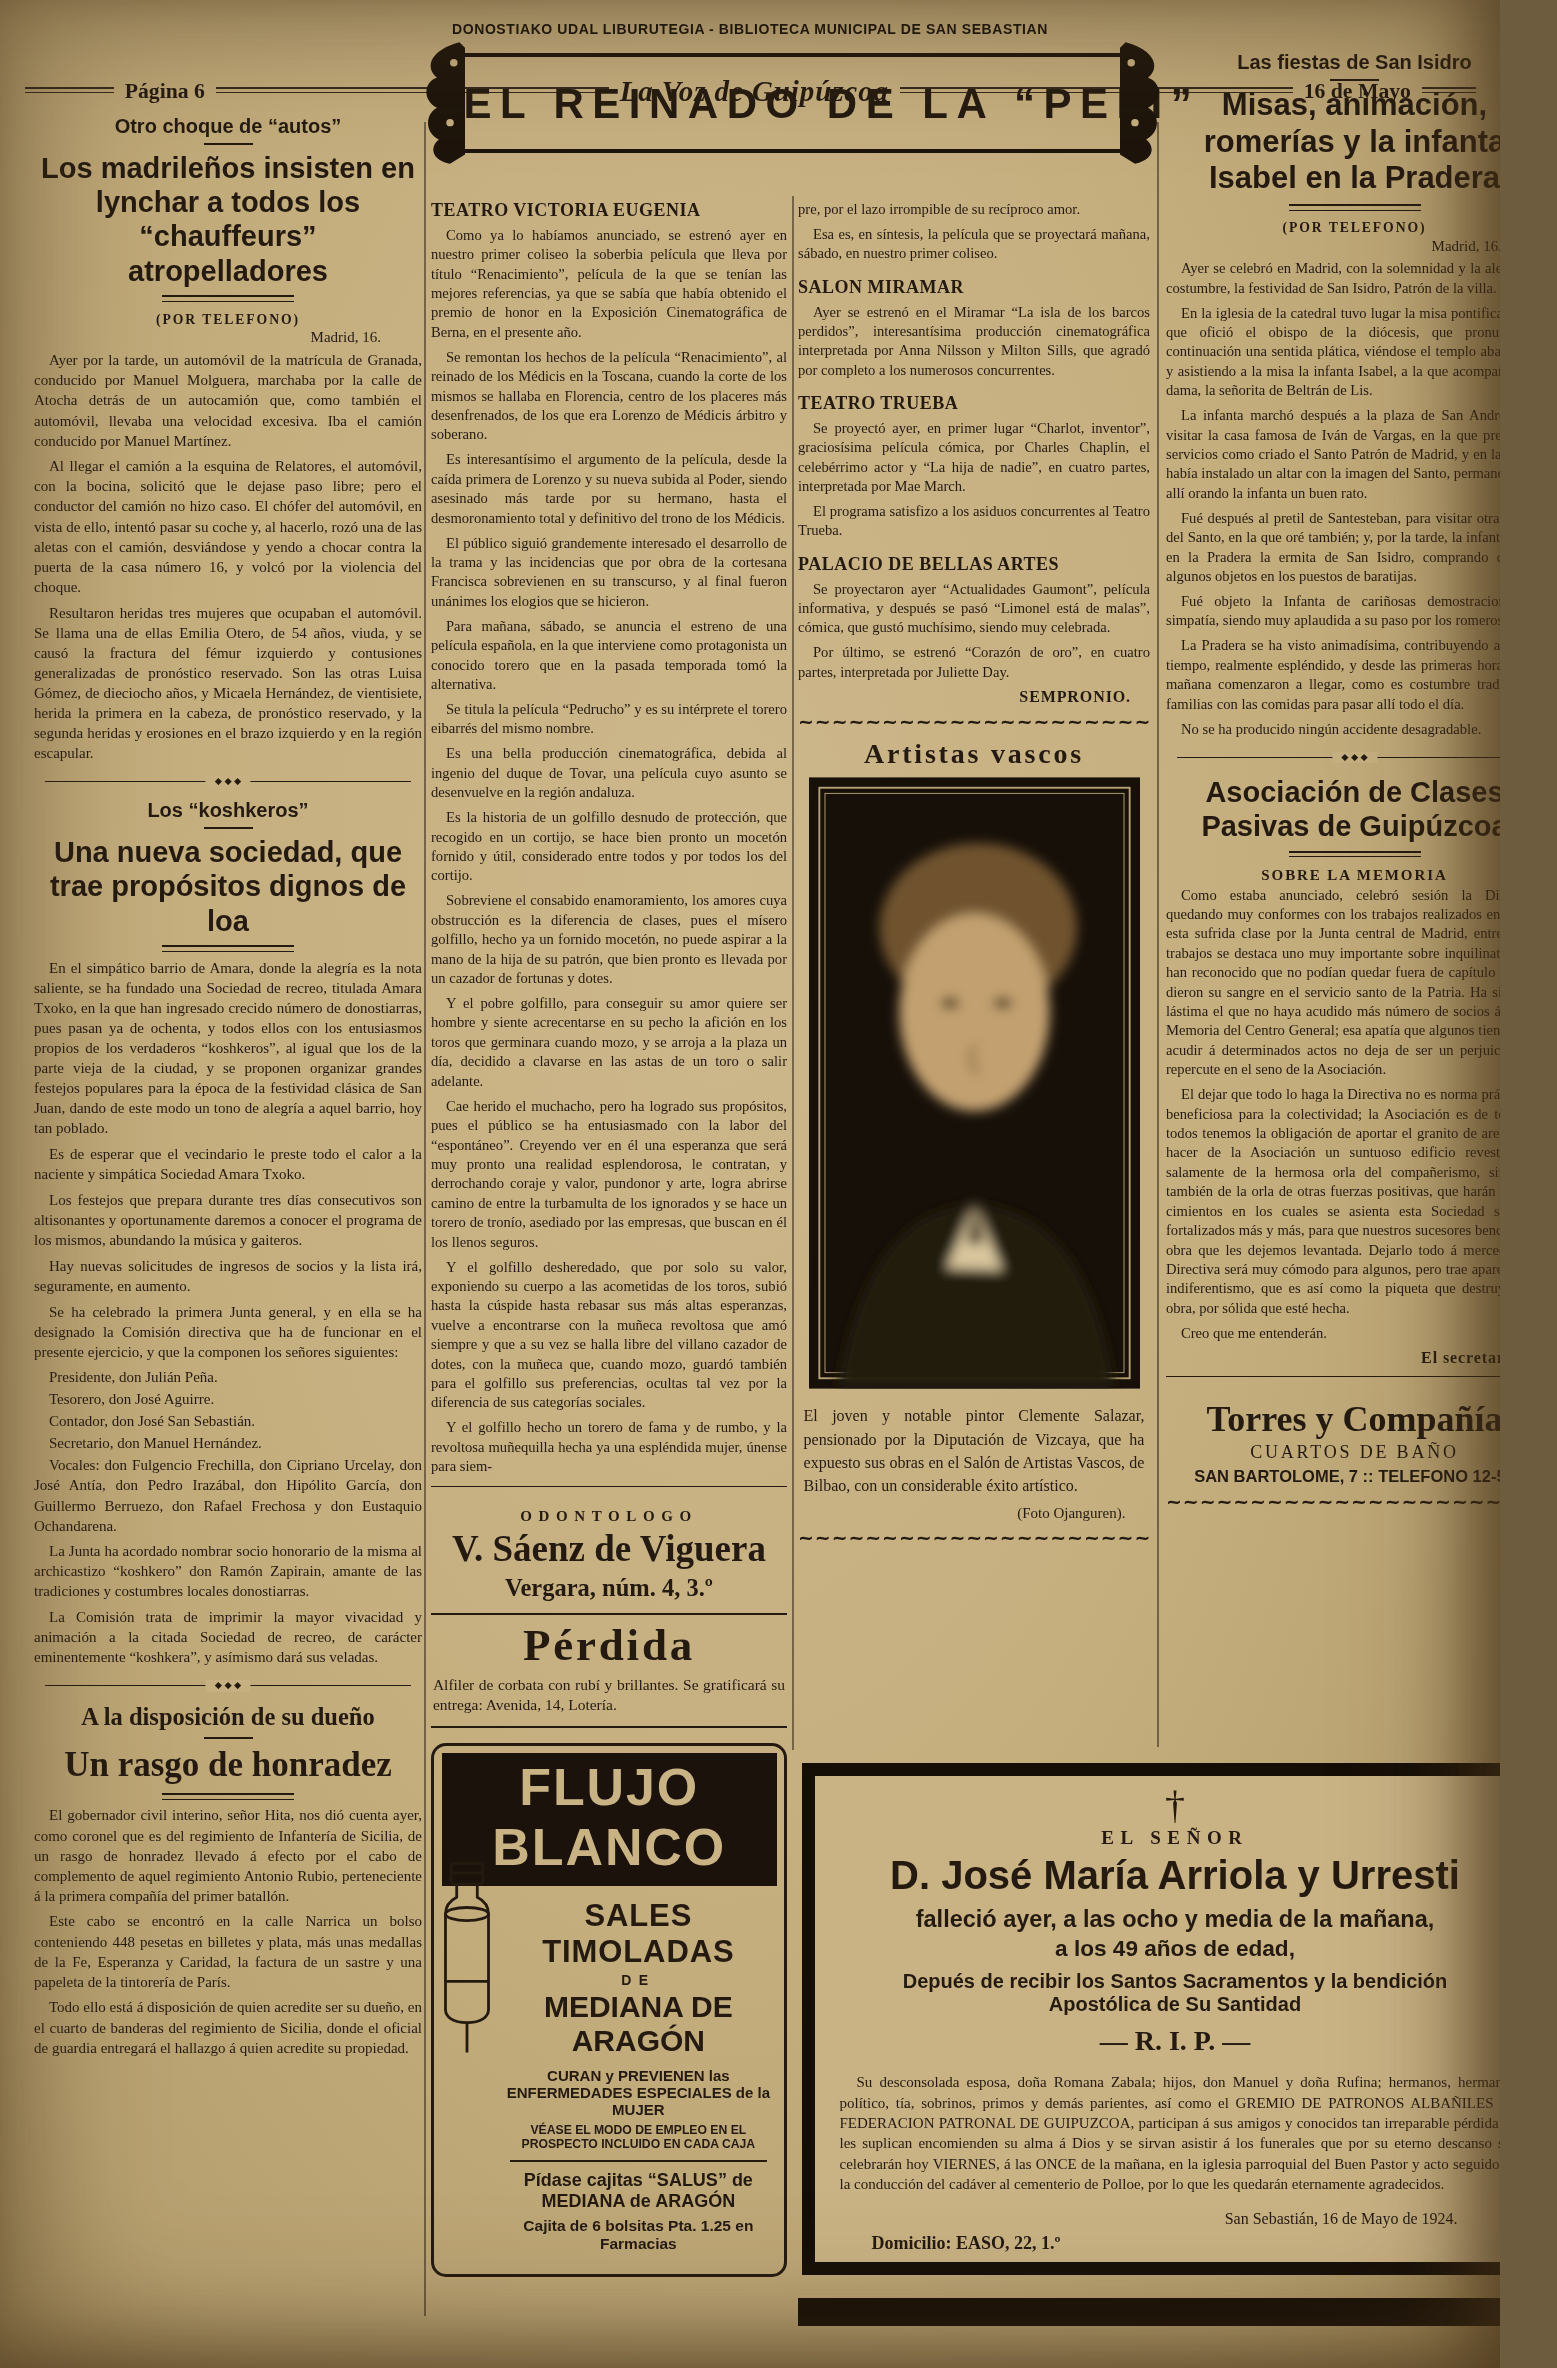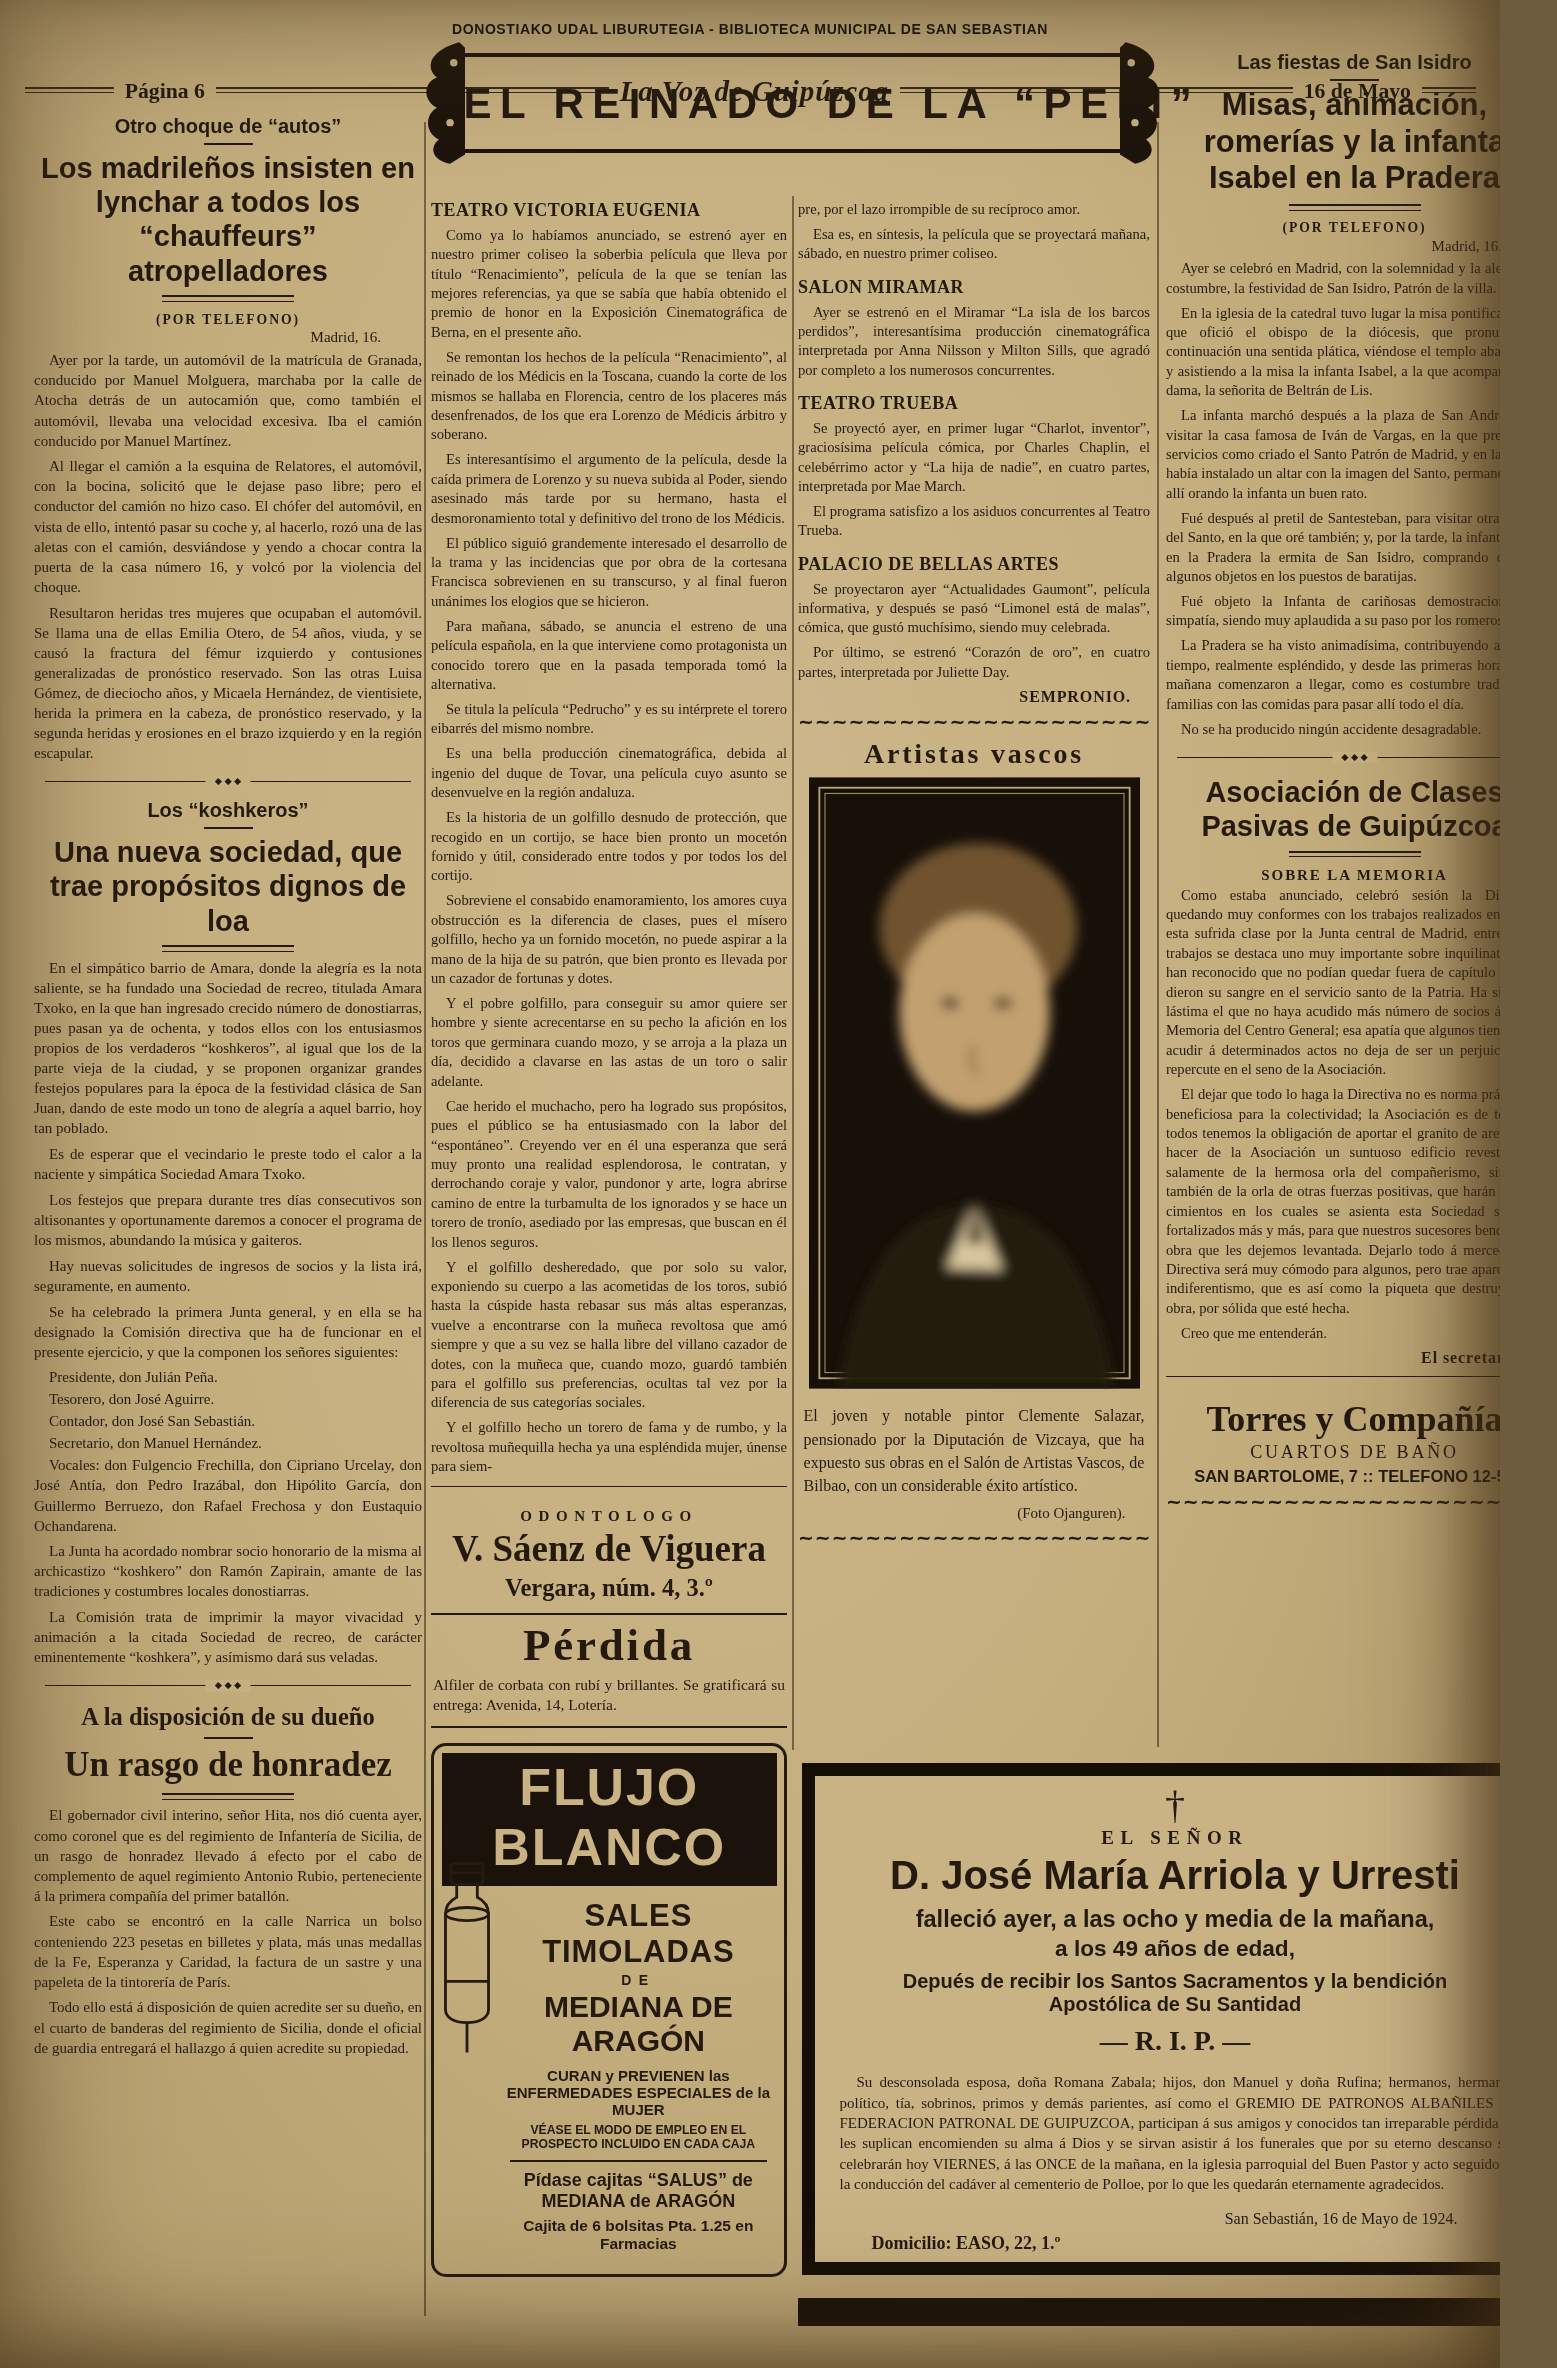--- a/index.html
+++ b/index.html
@@ -161,21 +161,21 @@
     </section>
 
     <div class="orn"></div>
 
     <section>
       <div class="kicker" style="font-size:24.5px">A la disposición de su dueño</div>
       <div class="rule-xs"></div>
       <h1 class="headline h-serif">Un rasgo de honradez</h1>
       <div class="rule-sm"></div>
       <p class="bp">El gobernador civil interino, señor Hita, nos dió cuenta ayer, como coronel que es del regimiento de Infantería de Sicilia, de un rasgo de honradez llevado á efecto por el cabo de complemento de aquel regimiento Antonio Rubio, perteneciente á la primera compañía del primer batallón.</p>
-      <p class="bp">Este cabo se encontró en la calle Narrica un bolso conteniendo 223 pesetas en billetes y plata, más unas medallas de la Fe, Esperanza y Caridad, la factura de un sastre y una papeleta de la tintorería de París.</p>
+      <p class="bp">Este cabo se encontró en la calle Narrica un bolso conteniendo 448 pesetas en billetes y plata, más unas medallas de la Fe, Esperanza y Caridad, la factura de un sastre y una papeleta de la tintorería de París.</p>
       <p class="bp">Todo ello está á disposición de quien acredite ser su dueño, en el cuarto de banderas del regimiento de Sicilia, donde el oficial de guardia entregará el hallazgo á quien acredite su propiedad.</p>
     </section>
   </div>
 
   <div id="banner">
     <div class="peli-wrap">
       <span class="corner c-l">
         <svg width="43" height="122" viewBox="0 0 46 130">
           <g fill="#1d140b">
             <path d="M40,0 C10,8 2,26 16,38 C2,42 0,62 16,70 C4,76 2,96 18,104 C8,112 10,126 30,130 L46,120 L46,6 Z"></path>

